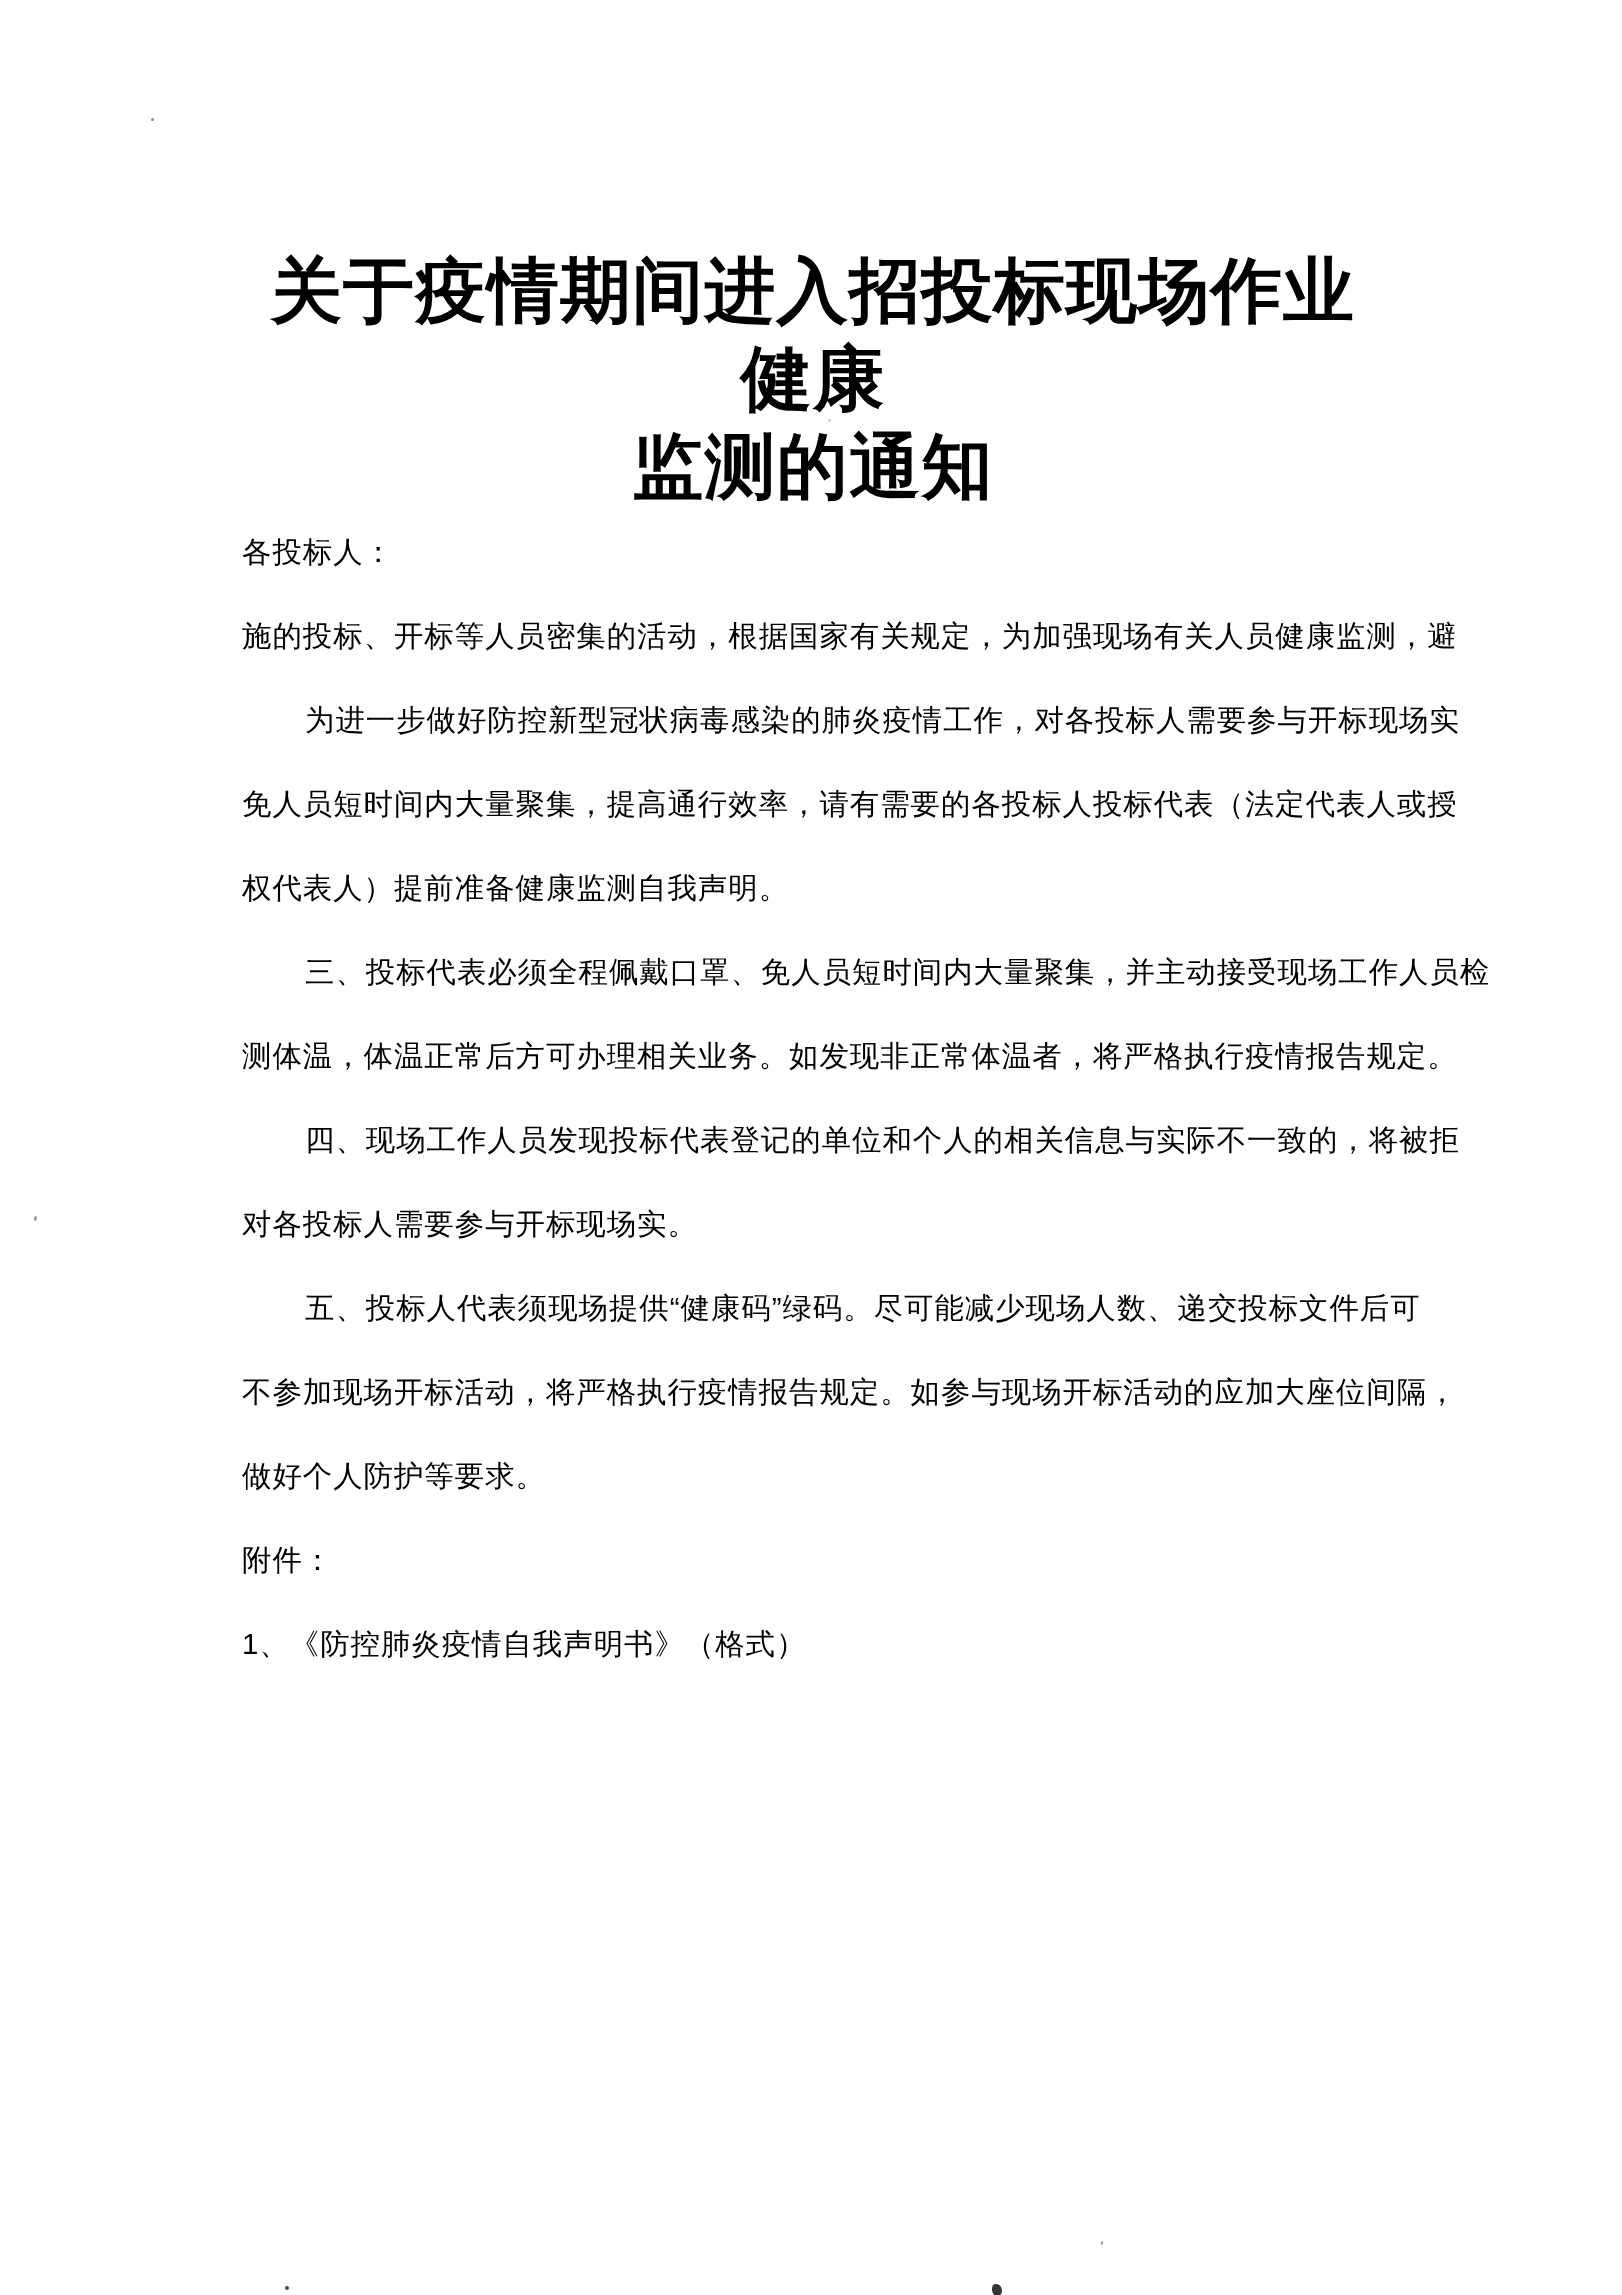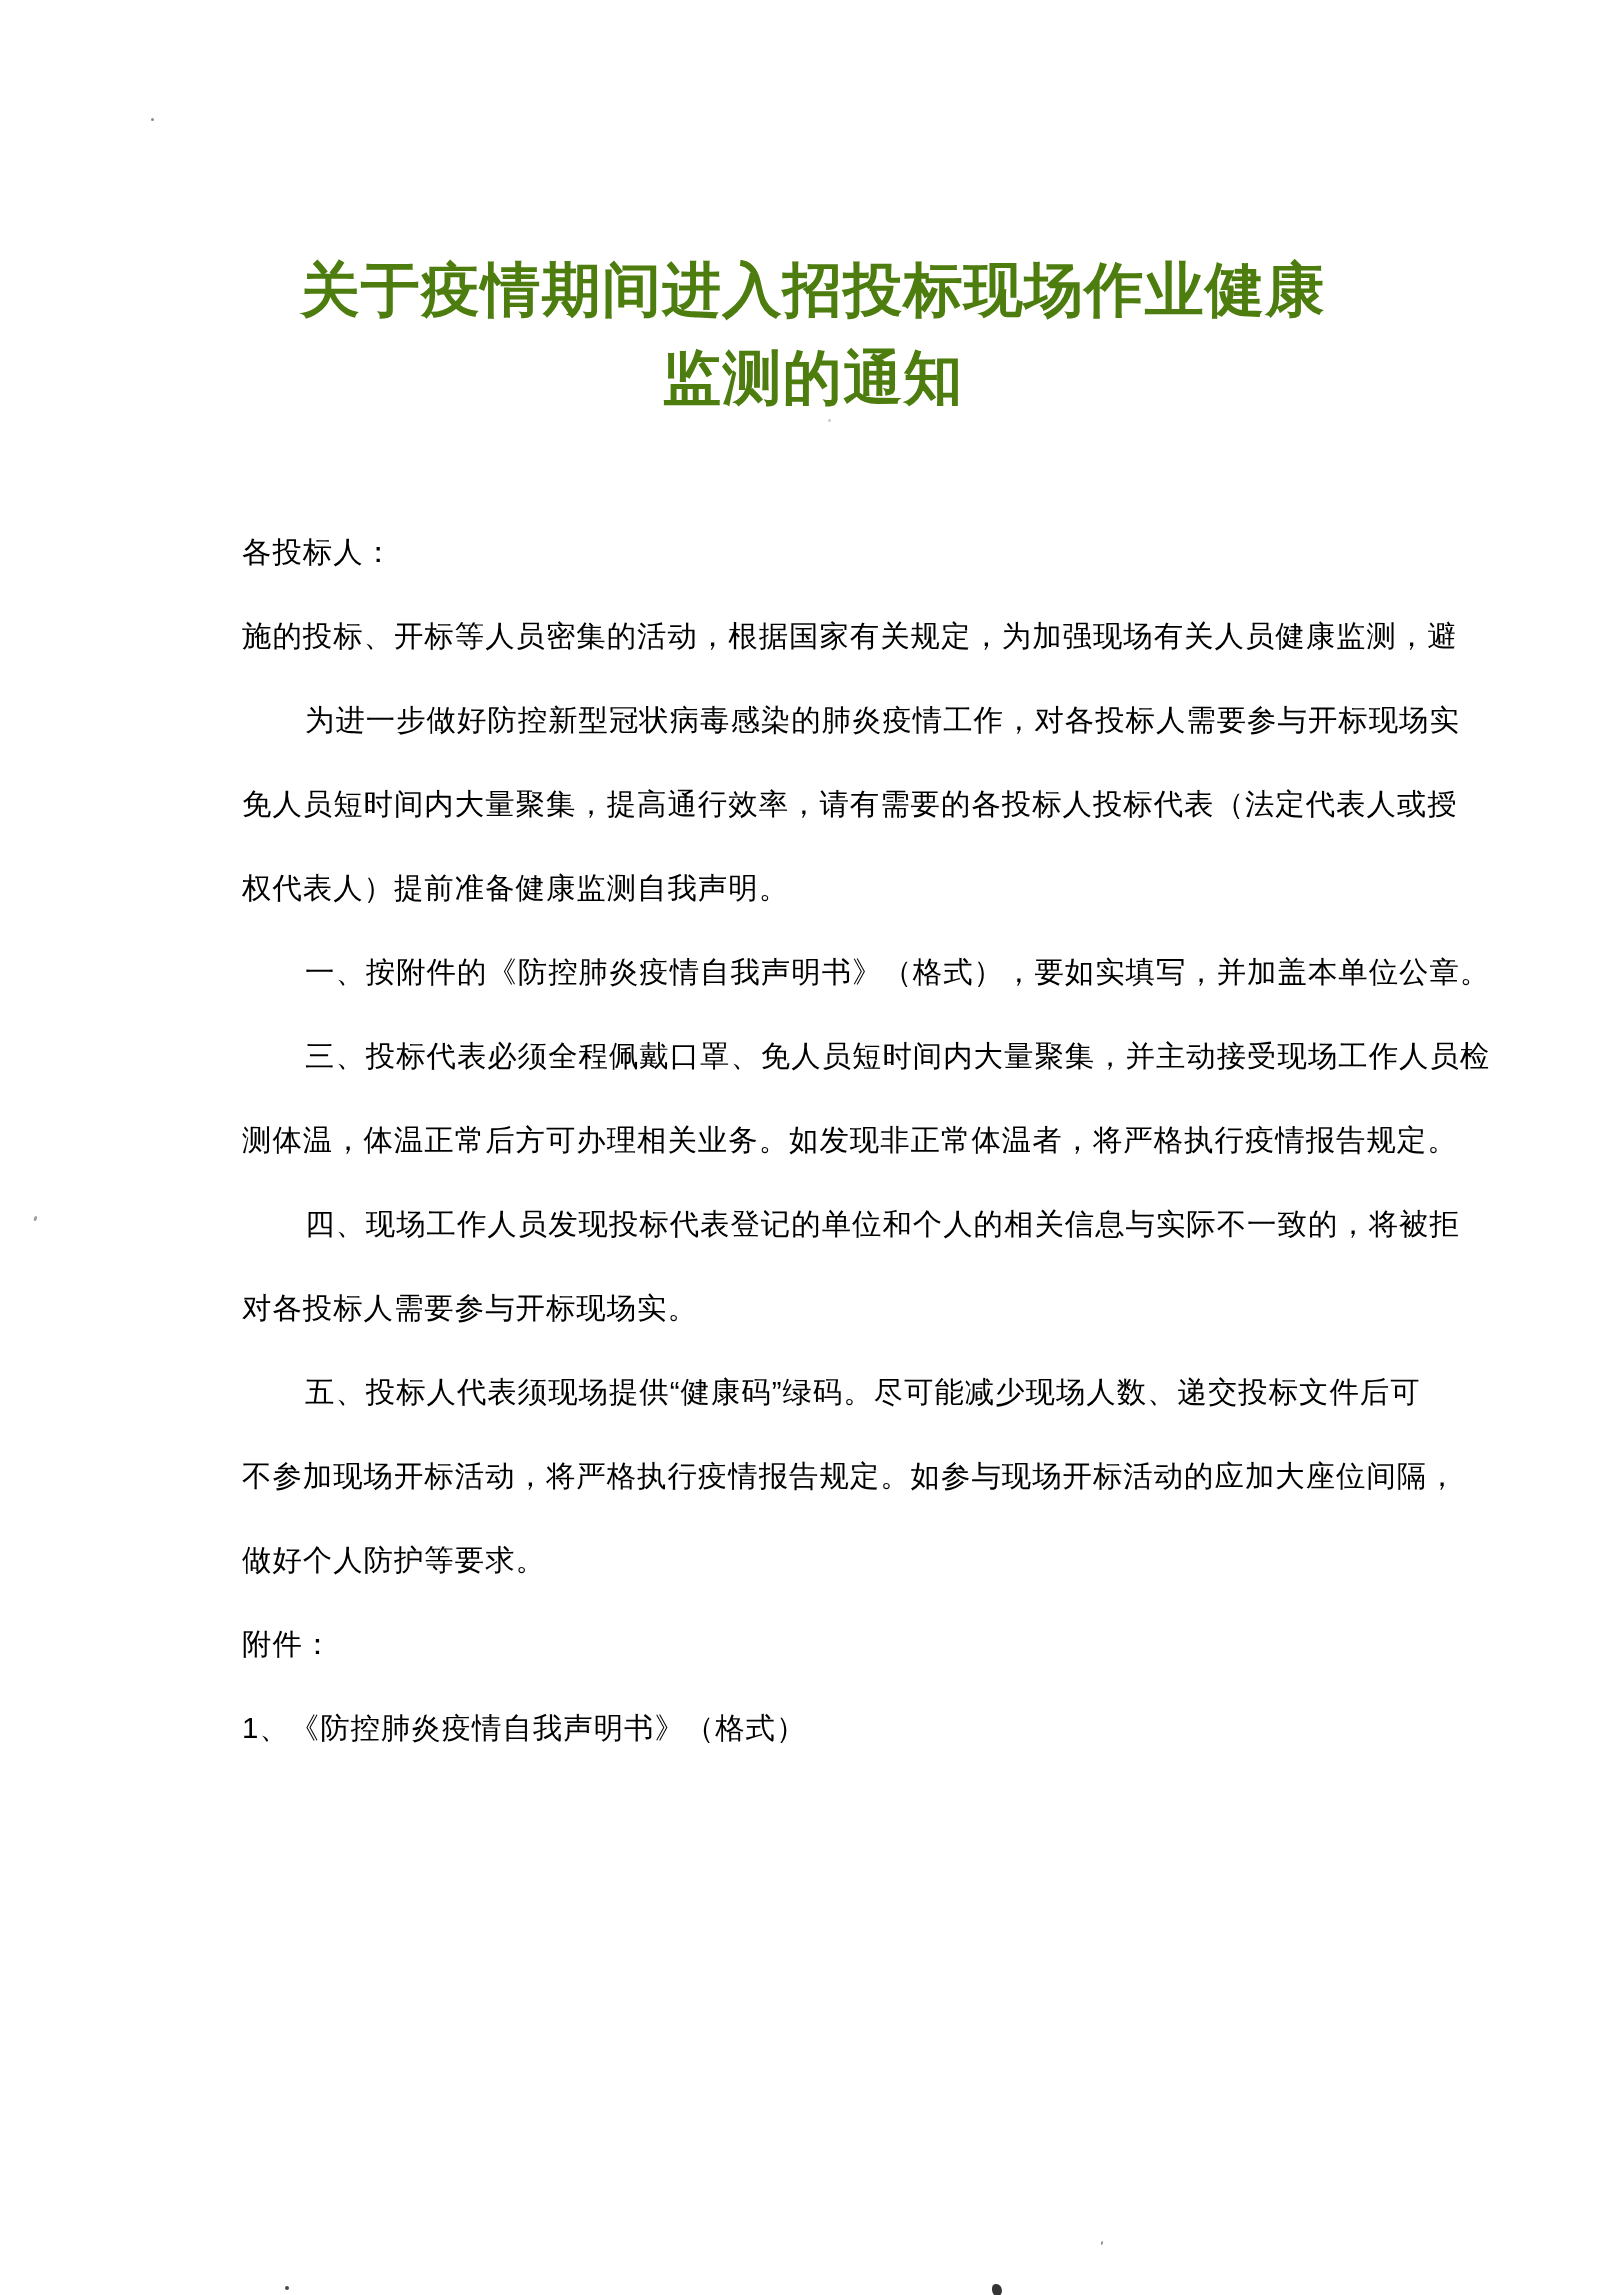--- a/index.html
+++ b/index.html
@@ -16,24 +16,24 @@
     color: #0d0d0d;
   }
   .title {
     position: absolute;
     left: 241px;
     top: 246px;
     width: 1144px;
     text-align: center;
     font-family: "DejaVu Serif", serif;
     font-weight: 700;
-    font-size: 59px;
+    font-size: 71px;
     line-height: 88px;
     letter-spacing: 1.3px;
-    color: #4d7c0f;
+    color: #000000;
   }
   .doc-body {
     position: absolute;
     left: 242px;
     top: 510px;
     width: 1165px;
     font-family: "Liberation Sans", sans-serif;
     font-weight: 400;
     font-size: 29.4px;
     letter-spacing: 1px;
@@ -69,21 +69,20 @@
     <div class="title-line">监测的通知</div>
   </header>
 
   <div class="doc-body">
     <div class="line">各投标人：</div>
     <div>
         <div class="line">施的投标、开标等人员密集的活动，根据国家有关规定，为加强现场有关人员健康监测，避</div>
         <div class="line indent">为进一步做好防控新型冠状病毒感染的肺炎疫情工作，对各投标人需要参与开标现场实</div>
         <div class="line">免人员短时间内大量聚集，提高通行效率，请有需要的各投标人投标代表（法定代表人或授</div>
         <div class="line">权代表人）提前准备健康监测自我声明。</div>
-        <div class="line indent">一、按附件的《防控肺炎疫情自我声明书》（格式），要如实填写，并加盖本单位公章。</div>
         <div class="line indent">三、投标代表必须全程佩戴口罩、免人员短时间内大量聚集，并主动接受现场工作人员检</div>
         <div class="line">测体温，体温正常后方可办理相关业务。如发现非正常体温者，将严格执行疫情报告规定。</div>
         <div class="line indent">四、现场工作人员发现投标代表登记的单位和个人的相关信息与实际不一致的，将被拒</div>
         <div class="line">对各投标人需要参与开标现场实。</div>
         <div class="line indent">五、投标人代表须现场提供“健康码”绿码。尽可能减少现场人数、递交投标文件后可</div>
         <div class="line">不参加现场开标活动，将严格执行疫情报告规定。如参与现场开标活动的应加大座位间隔，</div>
         <div class="line">做好个人防护等要求。</div>
         <div class="line">附件：</div>
         <div class="line">1、《防控肺炎疫情自我声明书》（格式）</div>
       </div>

